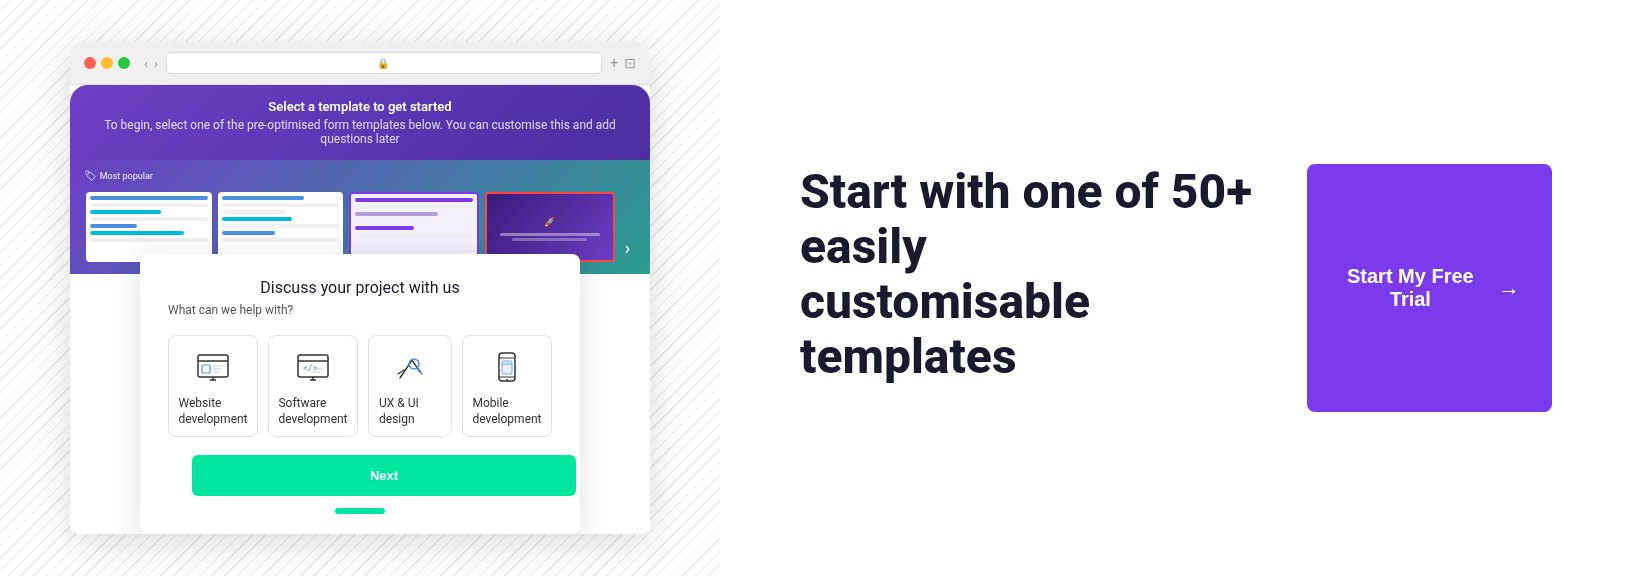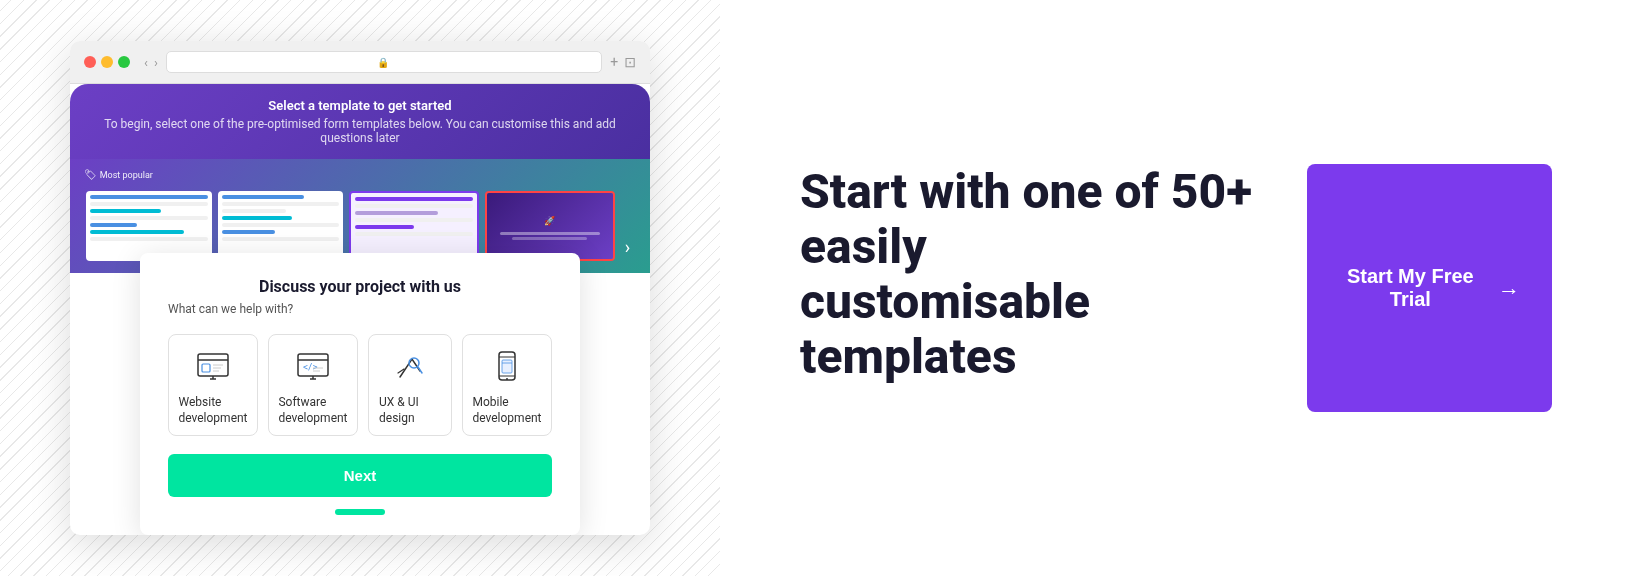--- a/index.html
+++ b/index.html
@@ -196,21 +196,21 @@
       border-radius: 8px;
       padding: 24px 28px 20px;
       box-shadow: 0 4px 30px rgba(0,0,0,0.12);
       position: relative;
       z-index: 5;
       width: 440px;
       margin: -20px auto 0;
     }
     .dialog-title {
       font-size: 16px;
-      font-weight: 700;
+      font-weight: 400;
       color: #1a1a2e;
       text-align: center;
       margin-bottom: 6px;
     }
     .dialog-subtitle {
       font-size: 12px;
       color: #555;
       text-align: left;
       margin-bottom: 18px;
     }
@@ -249,24 +249,25 @@
       text-align: left;
       line-height: 1.3;
     }
     .next-btn {
       width: 100%;
       background: #00e5a0;
       color: #fff;
       border: none;
       border-radius: 6px;
       padding: 13px;
-      font-size: 15px;
+      font-size: 13px;
       font-weight: 600;
       cursor: pointer;
       text-align: center;
+      margin-left: 24px;
     }
     .progress-bar-area {
       display: flex;
       justify-content: center;
       margin-top: 12px;
     }
     .progress-pill {
       width: 50px;
       height: 6px;
       border-radius: 3px;

